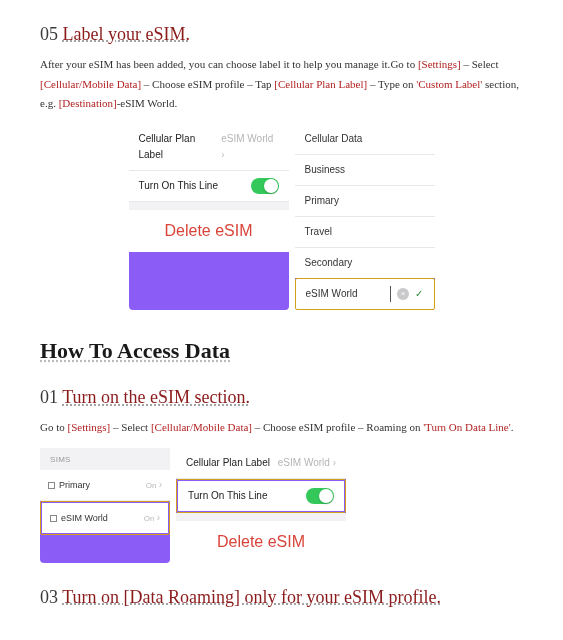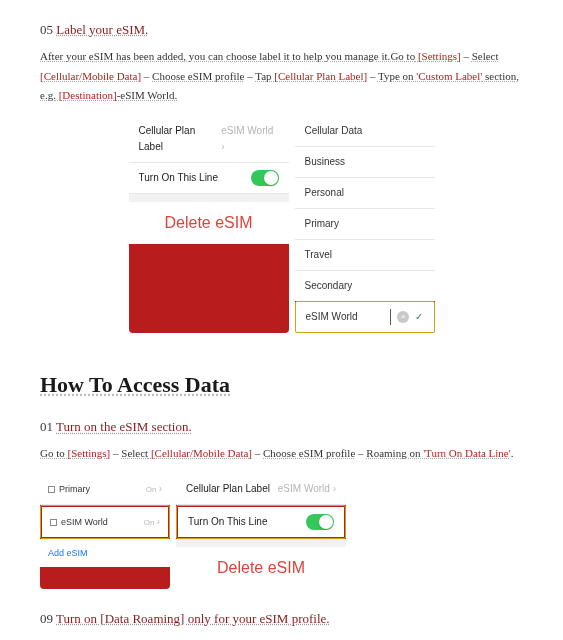--- a/index.html
+++ b/index.html
@@ -6,68 +6,67 @@
   body {
     font-family: Georgia, 'Times New Roman', serif;
     background: #fff;
     width: 563px;
     padding: 20px 40px;
     color: #333;
     font-size: 12px;
     line-height: 1.6;
   }
   .step-heading {
-    font-size: 13px;
+    font-size: 18px;
     margin-bottom: 6px;
   }
   .step-num {
     color: #3a3a3a;
     font-weight: normal;
     text-decoration: none;
   }
   .step-title {
     color: #8B1A1A;
     text-decoration: underline;
     text-decoration-style: dotted;
     text-decoration-color: #999;
   }
   .instr {
     color: #333;
     margin-bottom: 10px;
     font-size: 11px;
     line-height: 1.8;
   }
   .instr span.u {
-    text-decoration: underline;
     text-decoration-style: dotted;
     text-decoration-color: #aaa;
   }
   .instr span.red {
     color: #B22222;
   }
   h1.section {
     font-family: Georgia, serif;
     font-size: 22px;
     font-weight: bold;
     color: #1a1a1a;
-    margin: 34px 0 15px 0;
+    margin: 23px 0 15px 0;
     text-decoration: underline;
     text-decoration-style: dotted;
     text-decoration-color: #bbb;
   }
 
   
   .ios-panel {
     display: flex;
     gap: 6px;
     margin: 10px 0 20px 0;
     font-family: -apple-system, 'Helvetica Neue', Arial, sans-serif;
   }
   .ios-card {
-    background: #b91c1c;
+    background: #8b5cf6;
     border-radius: 4px;
     font-size: 10px;
     color: #333;
   }
   .ios-row {
     display: flex;
     align-items: center;
     justify-content: space-between;
     padding: 7px 10px;
     background: #fff;
@@ -195,23 +194,20 @@
 
   <div class="ios-card" style="width:140px;">
     <div>
       <div class="ios-row">
           <span>Cellular Data</span>
         </div>
       <div class="ios-row">
           <span>Business</span>
         </div>
       <div class="ios-row">
-          <span>Personal</span>
-        </div>
-      <div class="ios-row">
           <span>Primary</span>
         </div>
       <div class="ios-row">
           <span>Travel</span>
         </div>
       <div class="ios-row">
           <span>Secondary</span>
         </div>
     </div>
     <div class="input-line highlight-box">
@@ -225,45 +221,45 @@
 <h1 class="section">How To Access Data</h1>
 
 <div class="step-heading">
   <span class="step-num">01</span>
   <span class="step-title">Turn on the eSIM section.</span>
 </div>
 <p class="instr"><span class="u">Go to</span><span class="u red"> [Settings]</span><span> – </span><span class="u">Select</span><span class="u red"> [Cellular/Mobile Data]</span><span> – </span><span class="u">Choose eSIM profile</span><span> – </span><span class="u">Roaming on</span><span class="u red"> 'Turn On Data Line'</span><span>.</span></p>
 
 <div class="ios-panel">
   <div class="ios-card sims-card">
+    <div class="ios-header">SIMs</div>
     <div class="sims-row">
       <span><span class="sq"></span><span>Primary</span></span>
       <span class="on"><span>On</span> <span class="chev">›</span></span>
     </div>
     <div class="highlight-box">
       <div class="sims-row" style="border-bottom:none;">
         <span><span class="sq"></span><span>eSIM World</span></span>
         <span class="on"><span>On</span> <span class="chev">›</span></span>
       </div>
     </div>
-    <div class="sims-add">Add eSIM</div>
   </div>
 
   <div class="ios-card" style="width:170px;">
     <div class="ios-row">
       <span class="label">Cellular Plan Label</span>
       <span class="val"><span>eSIM World</span> <span class="chev">›</span></span>
     </div>
     <div class="highlight-box">
       <div class="ios-row" style="border-bottom:none;">
         <span class="label">Turn On This Line</span>
         <span class="toggle"></span>
       </div>
     </div>
     <div style="background:#f2f2f4; height:8px;"></div>
     <div class="ios-delete">Delete eSIM</div>
   </div>
 </div>
 
 <div class="step-heading">
-  <span class="step-num">09</span>
+  <span class="step-num">03</span>
   <span class="step-title">Turn on [Data Roaming] only for your eSIM profile.</span>
 </div>
 
 </body></html>

